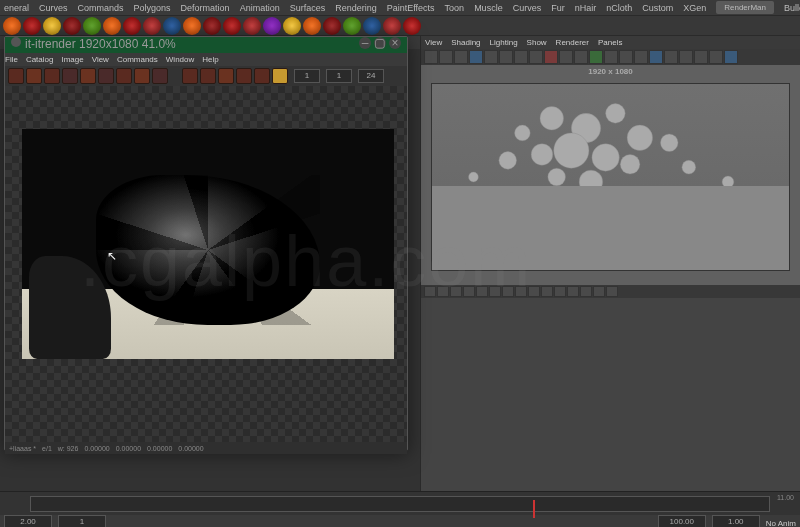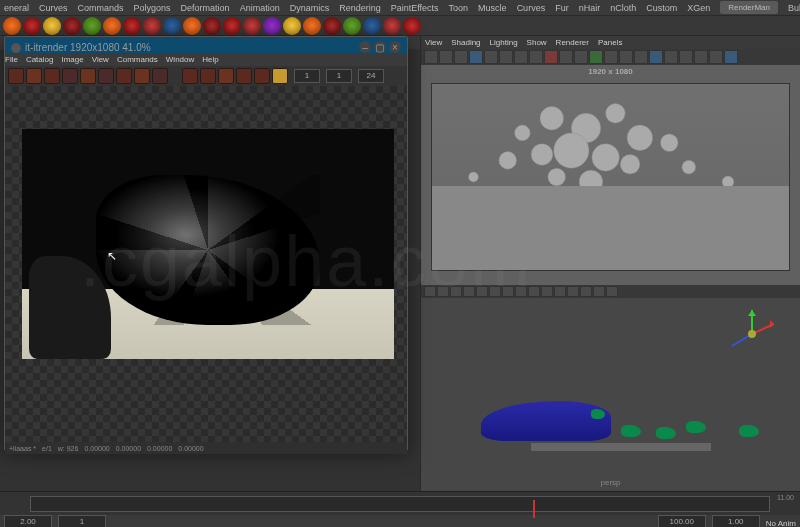--- a/index.html
+++ b/index.html
@@ -19,21 +19,21 @@
   .si7 { background: radial-gradient(circle,#36a,#135); }
   .si8 { background: radial-gradient(circle,#93c,#518); }
   .tab-renderman { background: #5a5a5a; padding: 2px 8px; font-size: 8px; border-radius: 2px; }
   
   .main-layout { display: flex; height: 455px; }
   
   .left-panel { width: 420px; display: flex; flex-direction: column; background: #323232; }
   .lp-menu { height: 13px; background: #3a3a3a; display: flex; align-items: center; padding: 0 4px; gap: 9px; font-size: 8px; }
   
   .render-win { position: absolute; left: 4px; top: 36px; width: 404px; height: 415px; background: #363636; border: 1px solid #555; border-radius: 2px; box-shadow: 0 3px 20px rgba(0,0,0,.5); z-index: 5; }
-  .rw-titlebar { height: 16px; background: #0c4a6e; display: flex; align-items: flex-end; padding: 0 6px; font-size: 10px; color: #999; }
+  .rw-titlebar { height: 16px; background: #14532d; display: flex; align-items: flex-start; padding: 0 6px; font-size: 12px; color: #999; }
   .rw-titlebar .spacer { flex: 1; }
   .rw-titlebar .wbtn { width: 12px; height: 12px; border-radius: 6px; background: #444; margin-left: 3px; display: flex; align-items: center; justify-content: center; }
   .rw-menu { height: 13px; background: #3a3a3a; display: flex; align-items: center; padding: 0 0; gap: 8px; font-size: 8px; }
   .rw-shelf { height: 20px; background: #333; display: flex; align-items: center; padding: 0 3px; gap: 2px; }
   .rw-shelf .sbtn { width: 16px; height: 16px; background: #4a3028; border: 1px solid #2a1a14; border-radius: 2px; }
   .rw-shelf .sbtn.r1 { background: #5a2a20; }
   .rw-shelf .sbtn.r2 { background: #6a3220; }
   .rw-shelf .sbtn.r3 { background: #c79a30; }
   .rw-shelf .sbtn.r4 { background: #4a2a2a; }
   .rw-shelf .nbox { width: 26px; height: 14px; background: #2a2a2a; border: 1px solid #555; font-size: 8px; text-align: center; line-height: 12px; color: #aaa; margin-left: 4px; }
@@ -88,21 +88,21 @@
 </head>
 <body>
 
 <div class="top-menu">
   <span>eneral</span>
   <span>Curves</span>
   <span>Commands</span>
   <span>Polygons</span>
   <span>Deformation</span>
   <span>Animation</span>
-  <span>Dynamics</span>
+  <span>Surfaces</span>
   <span>Rendering</span>
   <span>PaintEffects</span>
   <span>Toon</span>
   <span>Muscle</span>
   <span>Curves</span>
   <span>Fur</span>
   <span>nHair</span>
   <span>nCloth</span>
   <span>Custom</span>
   <span>XGen</span>
@@ -224,40 +224,20 @@
         <div class="tb"></div>
         <div class="tb"></div>
         <div class="tb"></div>
         <div class="tb"></div>
         <div class="tb"></div>
         <div class="tb"></div>
         <div class="tb"></div>
         <div class="tb"></div>
         <div class="tb"></div>
     </div>
-    <div class="rp-ortho">
-      <svg class="axis-gizmo" viewBox="0 0 56 56">
-        <line x1="28" y1="28" x2="50" y2="18" stroke="#d33" stroke-width="2"></line>
-        <line x1="28" y1="28" x2="28" y2="4" stroke="#3c3" stroke-width="2"></line>
-        <line x1="28" y1="28" x2="8" y2="40" stroke="#35d" stroke-width="2"></line>
-        <polygon points="50,18 46,14 46,22" fill="#d33"></polygon>
-        <polygon points="28,4 24,10 32,10" fill="#3c3"></polygon>
-        <circle cx="28" cy="28" r="4" fill="#aa3"></circle>
-      </svg>
-      <div class="baseplane"></div>
-      <div class="fluid"></div>
-      <div class="sim">
-        <div class="particle" style="left:160px;bottom:4px"></div>
-        <div class="particle" style="left:195px;bottom:2px"></div>
-        <div class="particle" style="left:225px;bottom:8px"></div>
-        <div class="particle" style="left:278px;bottom:4px"></div>
-        <div class="particle" style="left:130px;bottom:22px;width:14px;height:10px"></div>
-      </div>
-      <div class="label">persp</div>
-    </div>
   </div>
 </div>
 
 <div class="render-win">
   <div class="rw-titlebar">
     <span style="width:10px;height:10px;border-radius:5px;background:#555;margin-right:4px"></span>
     <span>it-itrender 1920x1080 41.0%</span>
     <span class="spacer"></span>
     <span class="wbtn">–</span>
     <span class="wbtn">▢</span>

